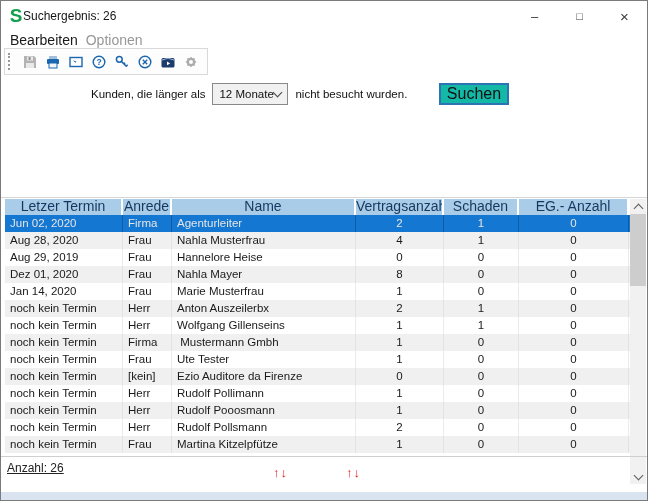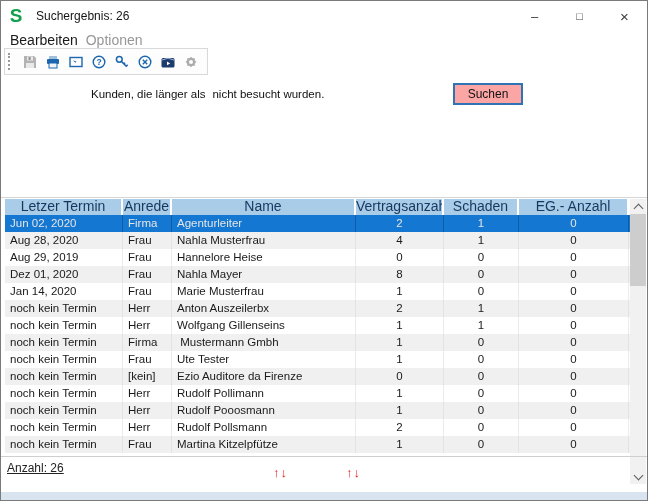--- a/index.html
+++ b/index.html
@@ -14,37 +14,37 @@
   }
   html,body{margin:0;padding:0;background:#e8e8e8;}
   .window{
     position:relative;width:648px;height:501px;background:#fff;
     border:1px solid #7a7a7a;box-sizing:border-box;overflow:hidden;
     font-family:"Liberation Sans",sans-serif;color:#1a1a1a;
   }
   
   .titlebar{position:absolute;top:0;left:0;right:0;height:30px;display:flex;align-items:center;background:#fff;}
   .logo{margin-left:9px;font-size:18px;line-height:1;font-weight:900;color:var(--logo-green);transform:scaleX(1.05);}
-  .title{margin-left:14px;font-size:12px;color:#151515;}
+  .title{margin-left:1px;font-size:12px;color:#151515;}
   .wincontrols{position:absolute;right:0;top:0;height:30px;display:flex;}
   .winbtn{width:45px;height:30px;display:flex;align-items:center;justify-content:center;color:#3c3c3c;font-size:13px;cursor:default;}
   .winbtn.max{font-size:11px;}
   .winbtn.close{font-size:15px;}
   
   .menubar{position:absolute;top:30px;left:0;right:0;height:17px;display:flex;align-items:center;gap:8px;padding-left:9px;font-size:14px;}
   .menu-item.disabled{color:#979797;}
   
   .toolbar{position:absolute;top:47px;left:3px;height:25px;border:1px solid #d9d9d9;background:#fdfdfd;display:flex;align-items:center;padding:0 6px 0 3px;gap:3px;}
   .grip{width:3px;height:17px;border-left:2px dotted #9a9a9a;margin-right:4px;}
   .tbtn{width:20px;height:19px;display:flex;align-items:center;justify-content:center;}
   
   .filter-row{position:absolute;top:82px;left:90px;height:22px;display:flex;align-items:center;gap:7px;font-size:11.5px;color:#111;}
   .combo{height:22px;box-sizing:border-box;width:76px;border:1px solid #898989;background:#f1f1f1;display:flex;align-items:center;justify-content:space-between;padding:0 6px;font-size:11.5px;}
   .chev-down{width:6px;height:6px;border-right:1.5px solid #444;border-bottom:1.5px solid #444;transform:rotate(45deg);margin-top:-3px;}
-  .search-btn{position:absolute;top:82px;left:452px;width:70px;height:22px;box-sizing:border-box;border:2px solid var(--button-border);background:#fca5a5;font-size:12px;font-family:inherit;color:#111;display:flex;align-items:center;justify-content:center;}
+  .search-btn{position:absolute;top:82px;left:438px;width:70px;height:22px;box-sizing:border-box;border:2px solid var(--button-border);background:#14b8a6;font-size:16px;font-family:inherit;color:#111;display:flex;align-items:center;justify-content:center;}
   
   .table-topline{position:absolute;top:196px;left:0;right:0;height:1px;background:#d6d6d6;}
   .thead{position:absolute;top:198px;left:4px;height:16px;display:flex;}
   .th{box-sizing:border-box;height:16px;line-height:15px;text-align:center;background:var(--header-bg);color:var(--header-text);font-size:14px;border-right:2px solid #fff;overflow:hidden;}
   .c0{width:118px}.c1{width:49px}.c2{width:184px}.c3{width:88px}.c4{width:75px}.c5{width:110px}
   .tbody{position:absolute;top:214px;left:4px;width:625px;}
   .row{display:flex;height:17px;width:625px;background:#fff;}
   .row.alt{background:var(--row-alt);}
   .row.selected{background:var(--sel-bg);color:#e5e5e5;}
   .cell{box-sizing:border-box;height:17px;line-height:17px;font-size:11.5px;border-right:1px solid #ebebeb;white-space:pre;overflow:hidden;}
@@ -143,20 +143,24 @@
             <rect x="4.2" y="4.2" width="7.6" height="7.6"></rect>
             <rect x="4.2" y="4.2" width="7.6" height="7.6" transform="rotate(45 8 8)"></rect>
           </g>
           <circle cx="8" cy="8" r="2" fill="#fdfdfd"></circle>
         </svg>
     </span>
   </div>
 
   <div class="filter-row">
     <span>Kunden, die länger als</span>
+    <div class="combo">
+      <span>12 Monate</span>
+      <span class="chev-down"></span>
+    </div>
     <span>nicht besucht wurden.</span>
   </div>
   <div class="search-btn">Suchen</div>
 
   <div class="table-topline"></div>
   <div class="thead">
     <div class="th c0">Letzer Termin</div>
     <div class="th c1">Anrede</div>
     <div class="th c2">Name</div>
     <div class="th c3">Vertragsanzahl</div>

